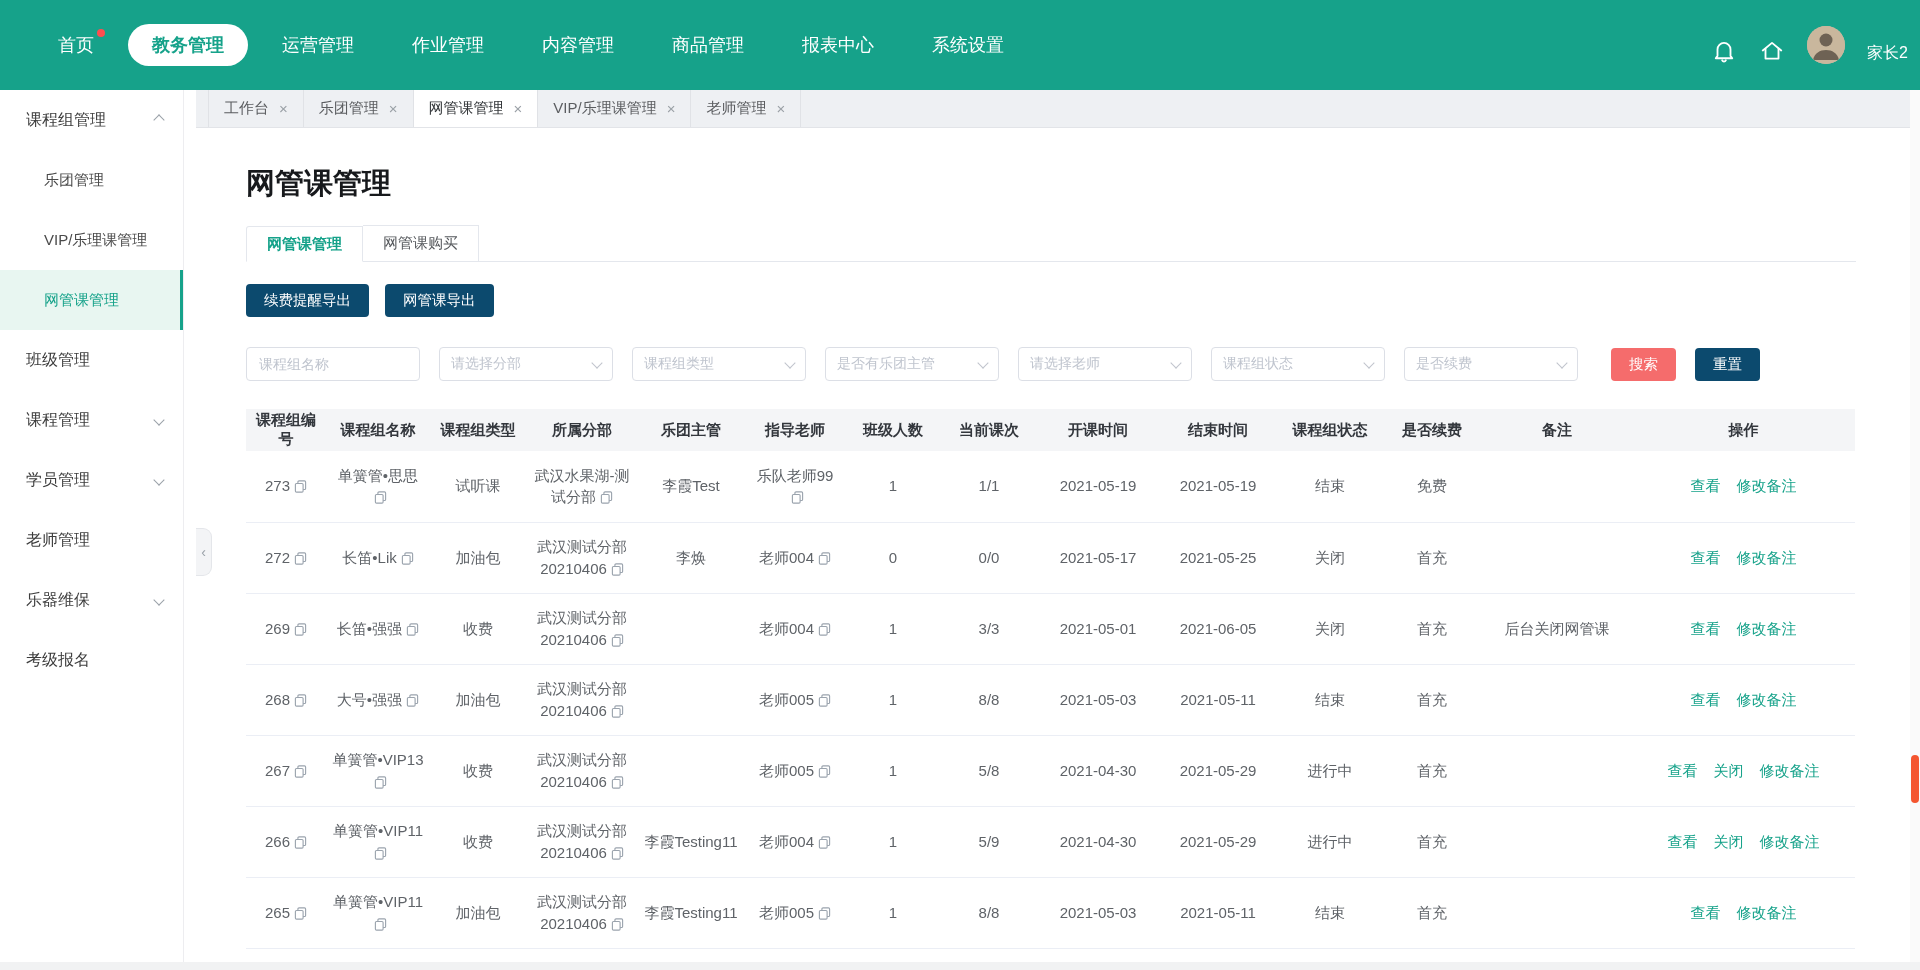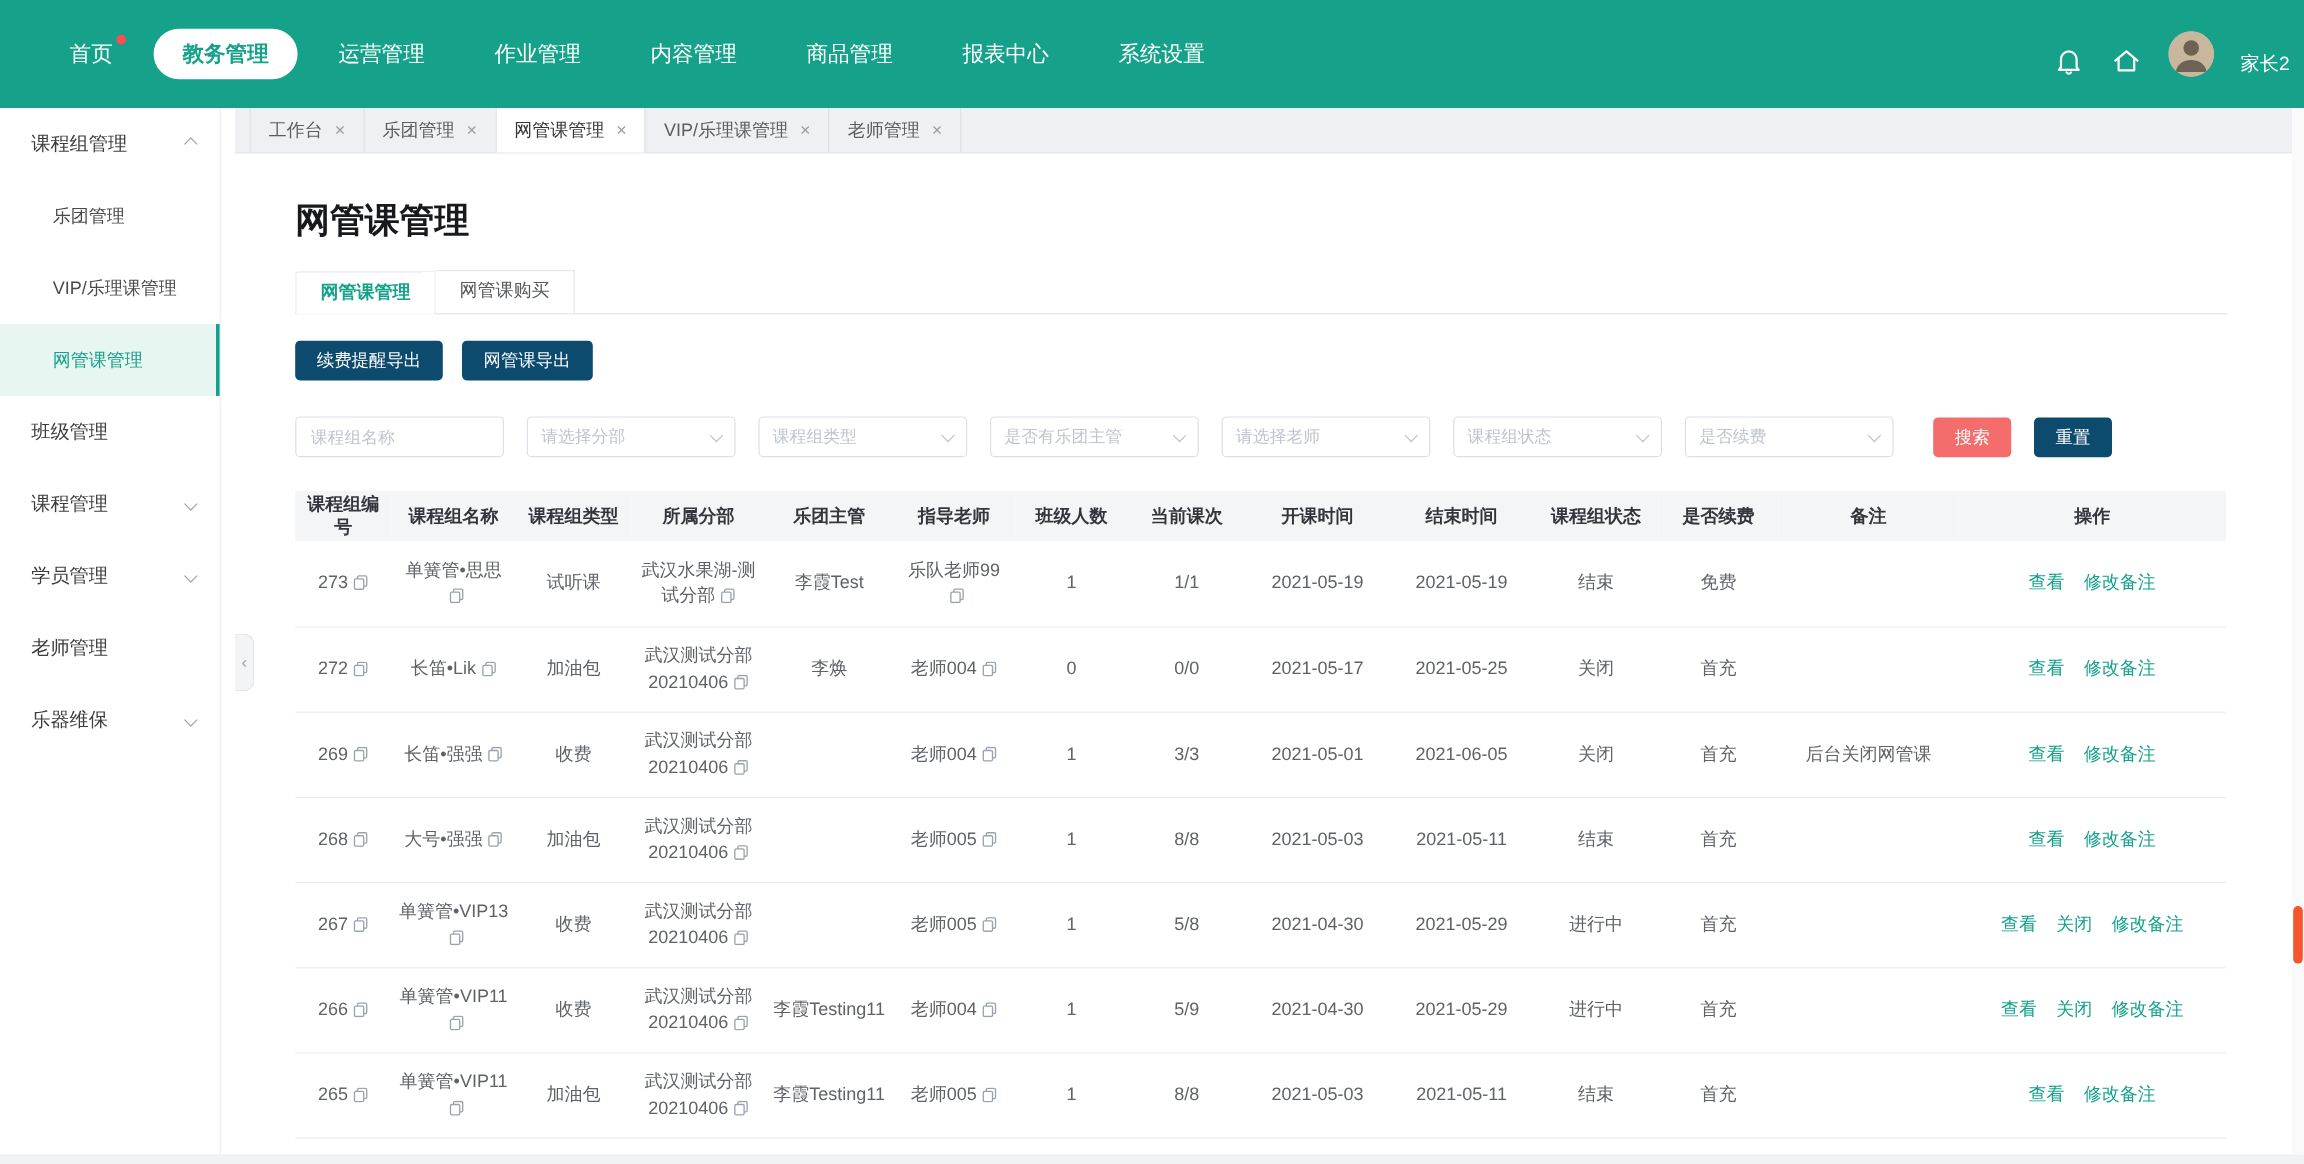--- a/index.html
+++ b/index.html
@@ -128,20 +128,21 @@
       </div>
     <div class="side-item">
         <span>学员管理</span>
         <span class="chev down"></span>
       </div>
     <div class="side-item">老师管理</div>
     <div class="side-item">
         <span>乐器维保</span>
         <span class="chev down"></span>
       </div>
+    <div class="side-item">考级报名</div>
   </aside>
   <div class="collapse-handle">
       <span>‹</span>
     </div>
 
   <main class="main">
 
     <div class="tabstrip">
       <div class="tab">
           <span>工作台</span>

